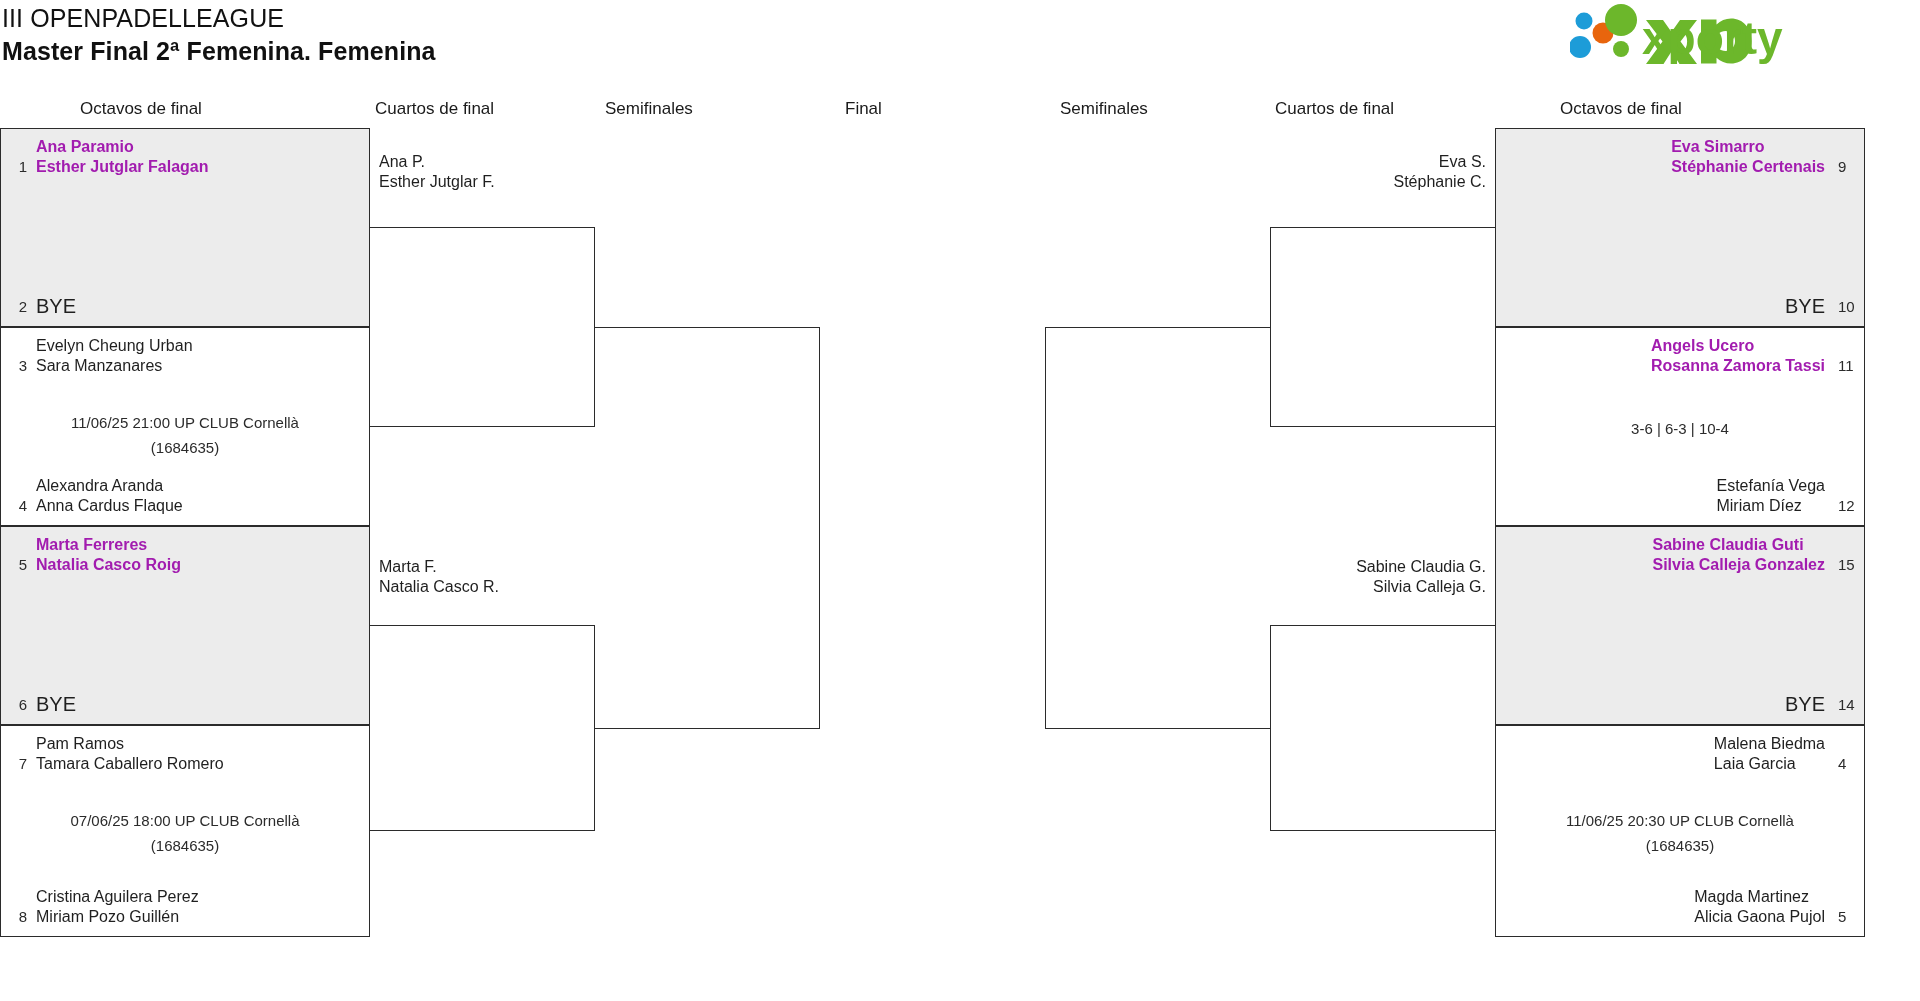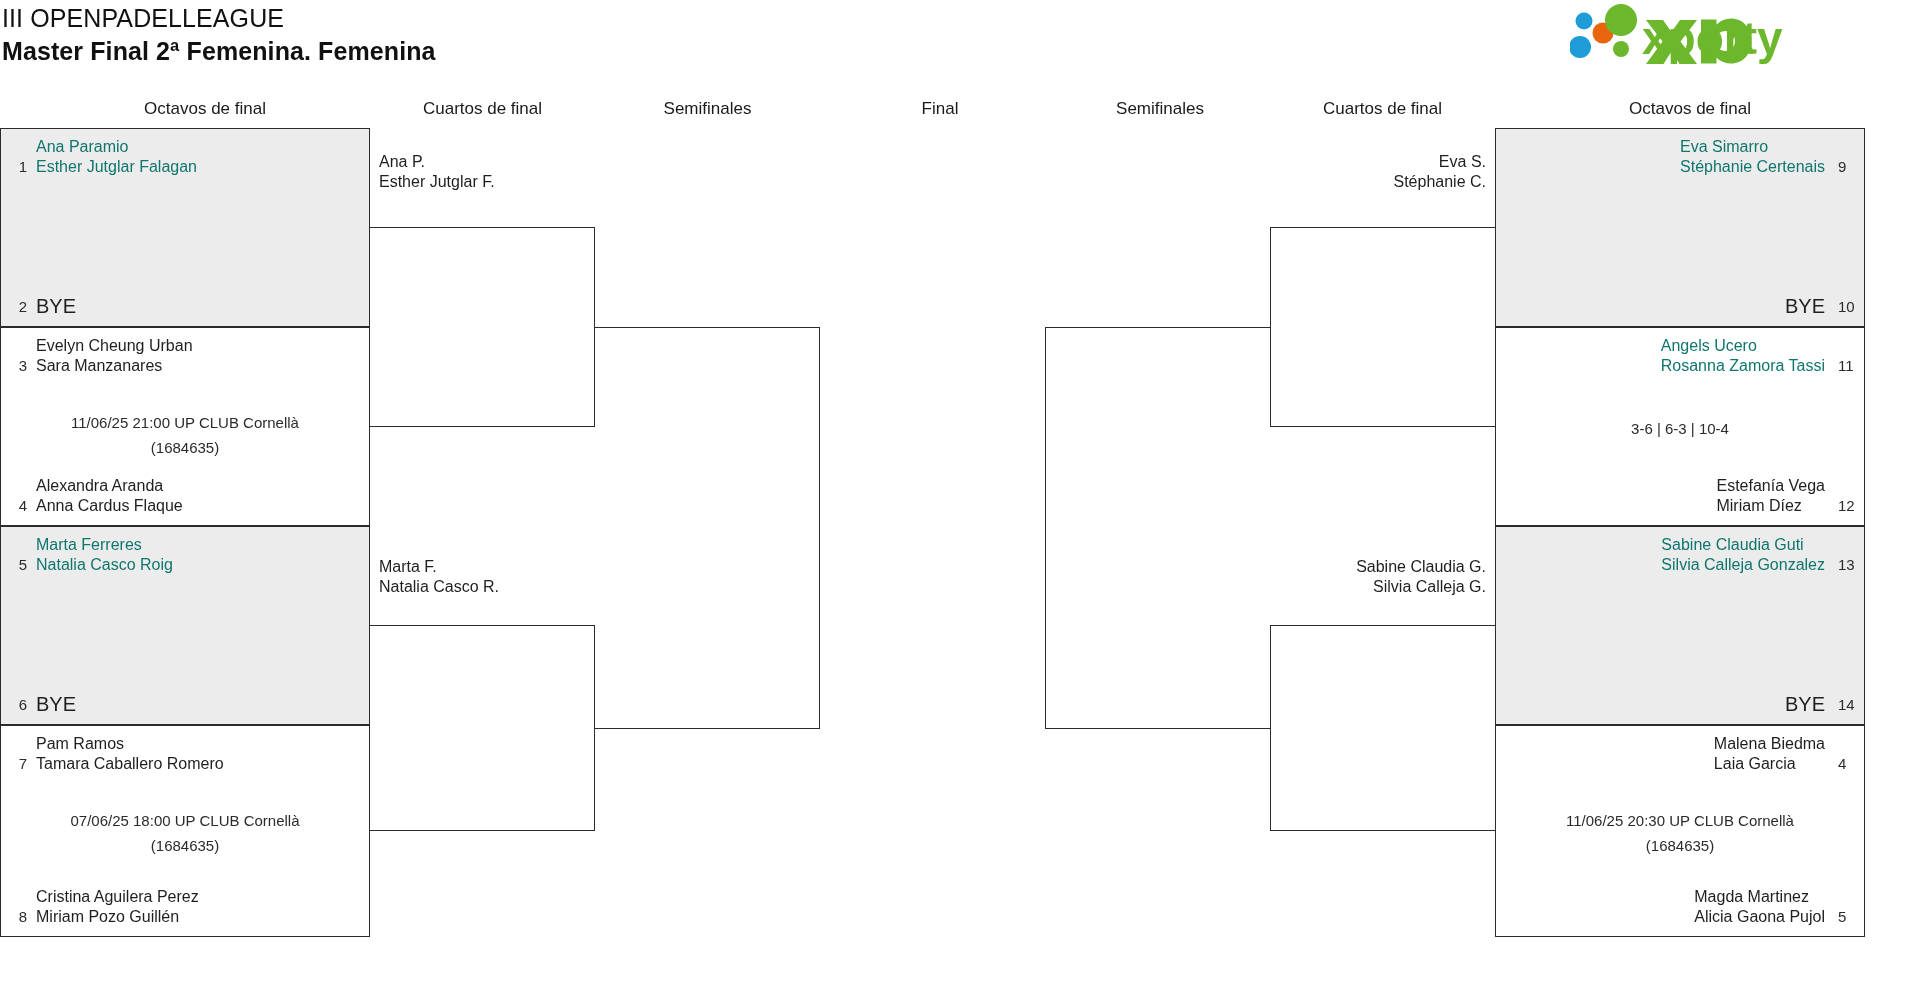--- a/index.html
+++ b/index.html
@@ -16,21 +16,21 @@
   .title-block { position: absolute; left: 2px; top: 2px; }
   .title-line1 { font-size: 25px; font-weight: 400; letter-spacing: .1px; line-height: 32px; color: #111; }
   .title-line2 { font-size: 25px; font-weight: 700; letter-spacing: .1px; line-height: 34px; color: #111; }
 
   .logo { position: absolute; right: 8px; top: 2px; width: 222px; height: 62px; }
   .logo svg { display:block; width: 222px; height: 62px; }
 
   
   .round-head {
     position: absolute; top: 98px;
-    font-size: 17px; color: #1a1a1a; text-align: center;
+    font-size: 17px; color: #1a1a1a; text-align: left;
     white-space: nowrap; line-height: 22px;
   }
 
   
   .r16 {
     position: absolute;
     border: 1.4px solid #2b2b2b;
     background: #ffffff;
   }
   .r16.shaded { background: #ececec; }
@@ -38,21 +38,21 @@
   .slot { position: absolute; left: 0; right: 0; display: flex; }
   .slot.top { top: 8px; }
   .slot.bot { bottom: 10px; }
 
   .seed {
     font-size: 15px; color: #2b2b2b; line-height: 17px;
     width: 26px; flex: 0 0 26px; text-align: right;
     align-self: flex-end; padding-bottom: 1px;
   }
   .names { font-size: 16px; line-height: 19.5px; color: #1f1f1f; padding-left: 9px; }
-  .names.win { font-weight: 400; color: #0f766e; }
+  .names.win { font-weight: 700; color: #a21caf; }
   .names.bye { font-size: 20px; line-height: 19.5px; padding-left: 9px; align-self: flex-end; }
 
   
   .r16.right .slot { flex-direction: row-reverse; }
   .r16.right .seed { text-align: left; width: 30px; flex: 0 0 30px; padding-left: 4px; }
   .r16.right .names { padding-left: 0; padding-right: 9px; text-align: left; }
 
   .meta {
     position: absolute; left: 0; right: 0;
     text-align: center; font-size: 15px; line-height: 25px; color: #2b2b2b;
@@ -177,21 +177,21 @@
     </div>
     <div class="meta" style="top:88px">3-6 | 6-3 | 10-4</div>
     <div class="slot bot">
       <span class="seed">12</span>
       <span class="names">Estefanía Vega<br>Miriam Díez</span>
     </div>
   </div>
 
   <div class="r16 right shaded" style="left:1495px;top:526px;width:370px;height:199px">
     <div class="slot top">
-      <span class="seed">13</span>
+      <span class="seed">15</span>
       <span class="names win">Sabine Claudia Guti<br>Silvia Calleja Gonzalez</span>
     </div>
     <div class="meta" style="top:88px"></div>
     <div class="slot bot">
       <span class="seed">14</span>
       <span class="names bye">BYE</span>
     </div>
   </div>
 
   <div class="r16 right" style="left:1495px;top:725px;width:370px;height:212px">

